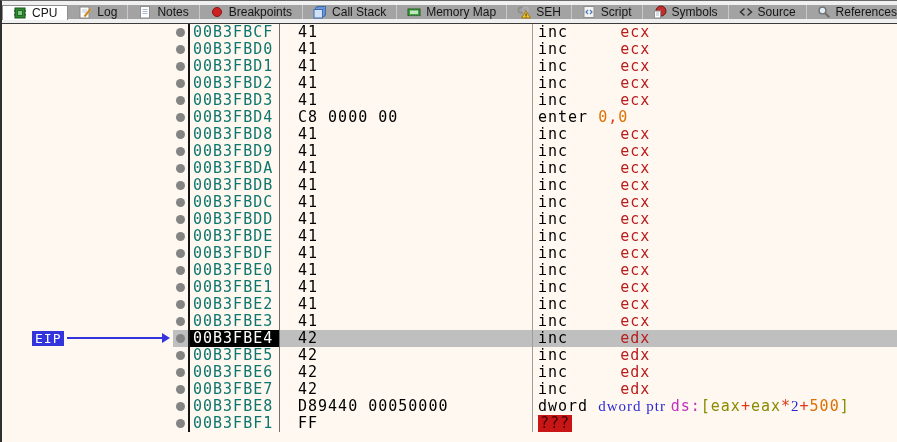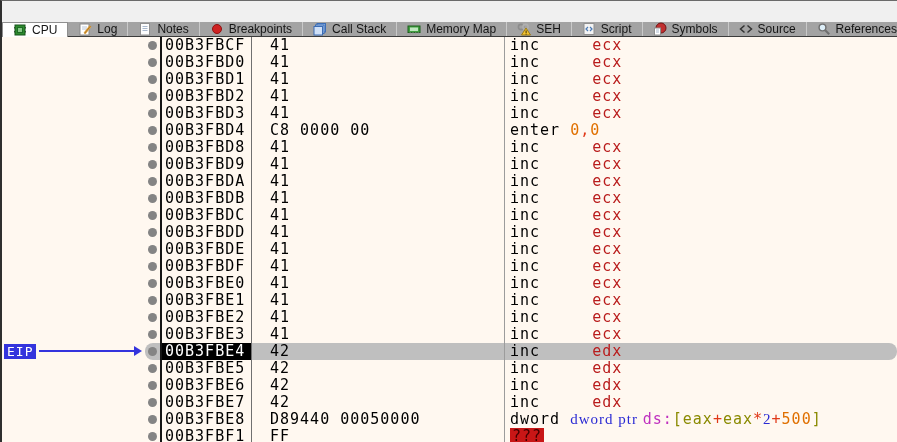--- a/index.html
+++ b/index.html
@@ -6,23 +6,23 @@
   html,body { width: 897px; height: 442px; overflow: hidden; }
   .app {
     width: 897px; height: 442px;
     border-left: 2px solid #2f2f2f;
     border-top: 1px solid #6a6a6a;
     background: #FFF8F0;
     font-family: "Liberation Sans", sans-serif;
   }
   
   .tabbar {
-    height: 36px; background: #f0f0f0;
+    height: 23px; background: #f0f0f0;
     border-bottom: 1px solid #3c3c3c;
-    display: flex; align-items: flex-end;
+    display: flex; align-items: center;
   }
   .tab {
     display: flex; align-items: center; gap: 5px;
     padding: 0 10px; font-size: 12px; color: #151515;
     border-right: 1px solid #c9c9c9; background: #a3a3a3;
     white-space: nowrap; cursor: default;
   }
   .tab.active {
     background: #ffffff;
     border: 1px solid #8f8f8f; border-bottom: none;
@@ -32,29 +32,29 @@
   .tab .ticon svg { display: block; }
   
   .disasm {
     height: 418px; overflow: hidden; position: relative;
     background: #FFF8F0;
     font-family: "DejaVu Sans Mono", "Liberation Mono", monospace;
     font-size: 15px; line-height: 17px; letter-spacing: 1px;
     color: #000;
   }
   .row { display: flex; height: 17px; }
-  .gutter { width: 143px; flex: none; position: relative; }
+  .gutter { width: 143px; flex: none; position: relative; margin-left: 28px; }
   .band { flex: 1; display: flex; min-width: 0; }
-  .band.cur { background: #bfbfbf; border-radius: 8px; }
+  .band.cur { background: #bfbfbf; }
   .bp { width: 15px; flex: none; display: flex; align-items: center; justify-content: center; }
   .dot { width: 9px; height: 9px; border-radius: 50%; background: #848484; }
   .addr {
     width: 92px; flex: none; padding-left: 3px;
     border-left: 2px solid #141414; border-right: 1px solid #707070;
-    color: #000000; overflow: hidden;
+    color: #0f766e; overflow: hidden;
   }
   .addr.cur { background: #000; color: #fff; }
   .bytes { width: 253px; flex: none; padding-left: 18px; border-right: 1px solid #9c9c9c; color: #000; overflow: hidden; }
   .instr { flex: 1; padding-left: 5px; white-space: nowrap; overflow: hidden; }
   
   .tk-mn  { color: #000000; }
   .tk-reg { color: #b91c1c; margin-left: 42px; }
   .tk-val { color: #e07000; }
   .tk-op  { color: #e03818; }
   .tk-seg { color: #bf30bf; }

